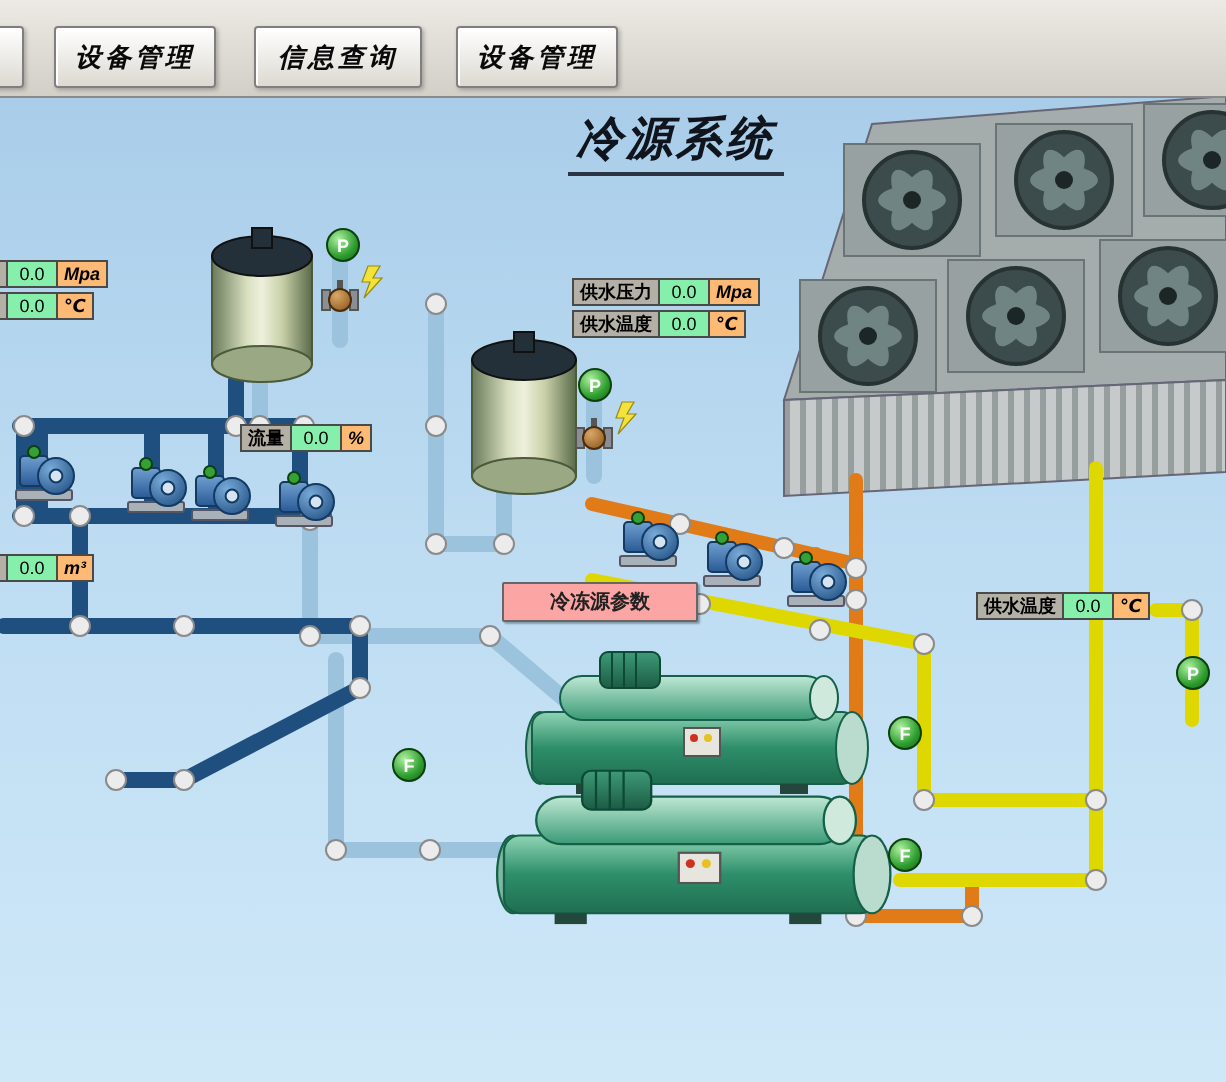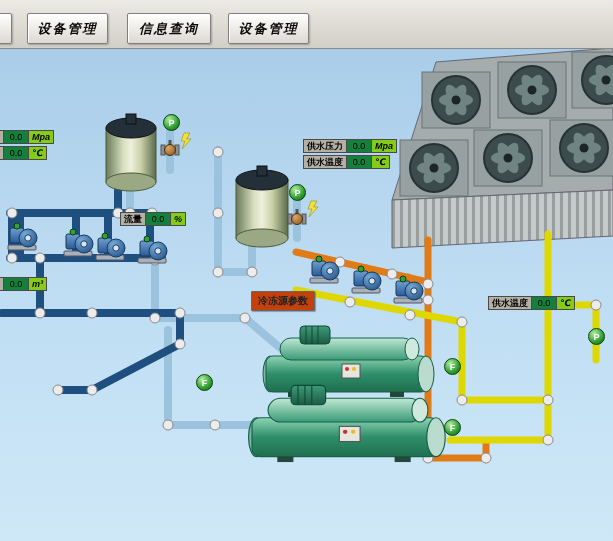--- a/index.html
+++ b/index.html
@@ -35,32 +35,32 @@
     border-bottom:2px solid #2a3442;padding:0 4px 1px;letter-spacing:2px;
   }
   
   .gauge{position:absolute;z-index:3;font-size:9px;}
   .gauge-row{display:flex;height:14px;margin-bottom:2px;}
   .glabel{
     background:#b4b0a6;border:1px solid #4a4a4a;color:#000;
     padding:0 3px;display:flex;align-items:center;font-weight:bold;white-space:nowrap;
   }
   .gval{
-    background:#15803d;border:1px solid #4a4a4a;border-left:none;width:24px;
+    background:#86efac;border:1px solid #4a4a4a;border-left:none;width:24px;
     display:flex;align-items:center;justify-content:center;color:#000;
   }
   .gunit{
-    background:#84cc16;border:1px solid #4a4a4a;border-left:none;
+    background:#fdba74;border:1px solid #4a4a4a;border-left:none;
     padding:0 3px;display:flex;align-items:center;font-weight:bold;white-space:nowrap;font-style:italic;
   }
   .params-btn{
     position:absolute;left:251px;top:291px;z-index:3;
-    background:#c2410c;border:1px solid #666;border-radius:1px;
+    background:#fca5a5;border:1px solid #666;border-radius:1px;
     box-shadow:1px 1px 1px rgba(0,0,0,.3);
-    font-size:10px;font-weight:bold;color:#222;padding:2px 6px;cursor:pointer;
+    font-size:10px;font-weight:bold;color:#222;padding:2px 23px;cursor:pointer;
   }
   
   .sensor{
     position:absolute;z-index:4;width:15px;height:15px;border-radius:50%;
     background:radial-gradient(circle at 35% 30%,#aef0a0,#2f9e30 60%,#176018);
     border:1px solid #0c400c;color:#fff;font-size:9px;font-weight:bold;
     display:flex;align-items:center;justify-content:center;cursor:pointer;
   }
 </style>
 </head>
@@ -282,20 +282,21 @@
     </g>
   </svg>
 
   <div class="toolbar">
     <div class="tbtn" style="left:-64px;width:74px;"></div>
     <div class="tbtn" style="left:27px;width:79px;">设备管理</div>
     <div class="tbtn" style="left:127px;width:82px;">信息查询</div>
     <div class="tbtn" style="left:228px;width:79px;">设备管理</div>
   </div>
 
+  <div class="page-title">冷源系统</div>
 
   <div class="gauge" style="left:-22px;top:130px;">
     <div class="gauge-row">
       <span class="glabel">压力</span>
       <span class="gval">0.0</span>
       <span class="gunit">Mpa</span>
     </div>
     <div class="gauge-row">
       <span class="glabel">温度</span>
       <span class="gval">0.0</span>
@@ -304,21 +305,21 @@
   </div>
 
   <div class="gauge" style="left:120px;top:212px;">
     <div class="gauge-row">
       <span class="glabel">流量</span>
       <span class="gval">0.0</span>
       <span class="gunit">%</span>
     </div>
   </div>
 
-  <div class="gauge" style="left:303px;top:139px;">
+  <div class="gauge" style="left:286px;top:139px;">
     <div class="gauge-row">
       <span class="glabel">供水压力</span>
       <span class="gval">0.0</span>
       <span class="gunit">Mpa</span>
     </div>
     <div class="gauge-row">
       <span class="glabel">供水温度</span>
       <span class="gval">0.0</span>
       <span class="gunit">℃</span>
     </div>

